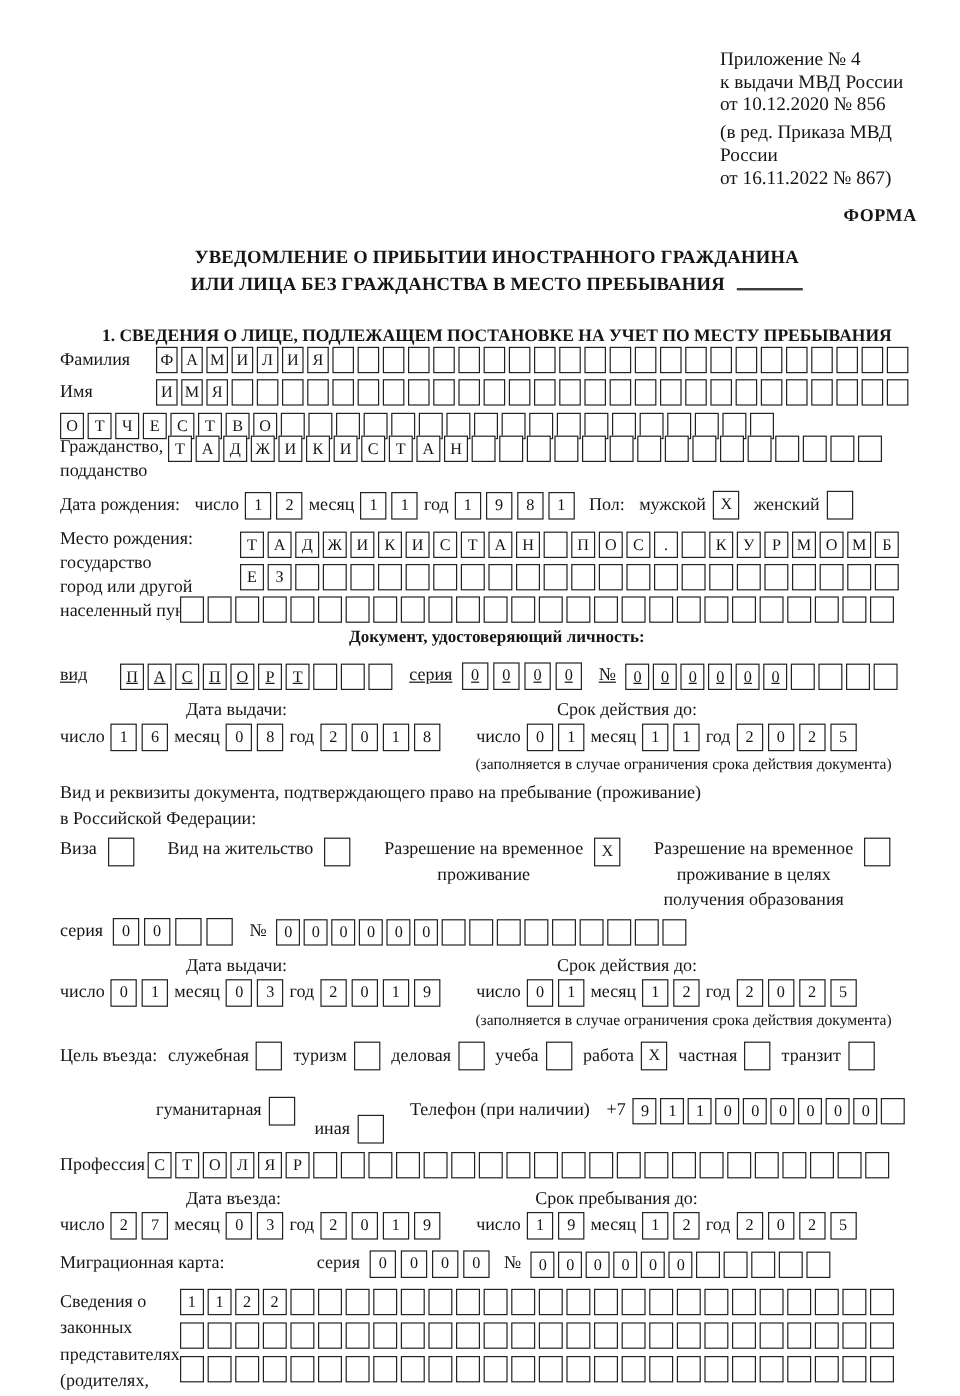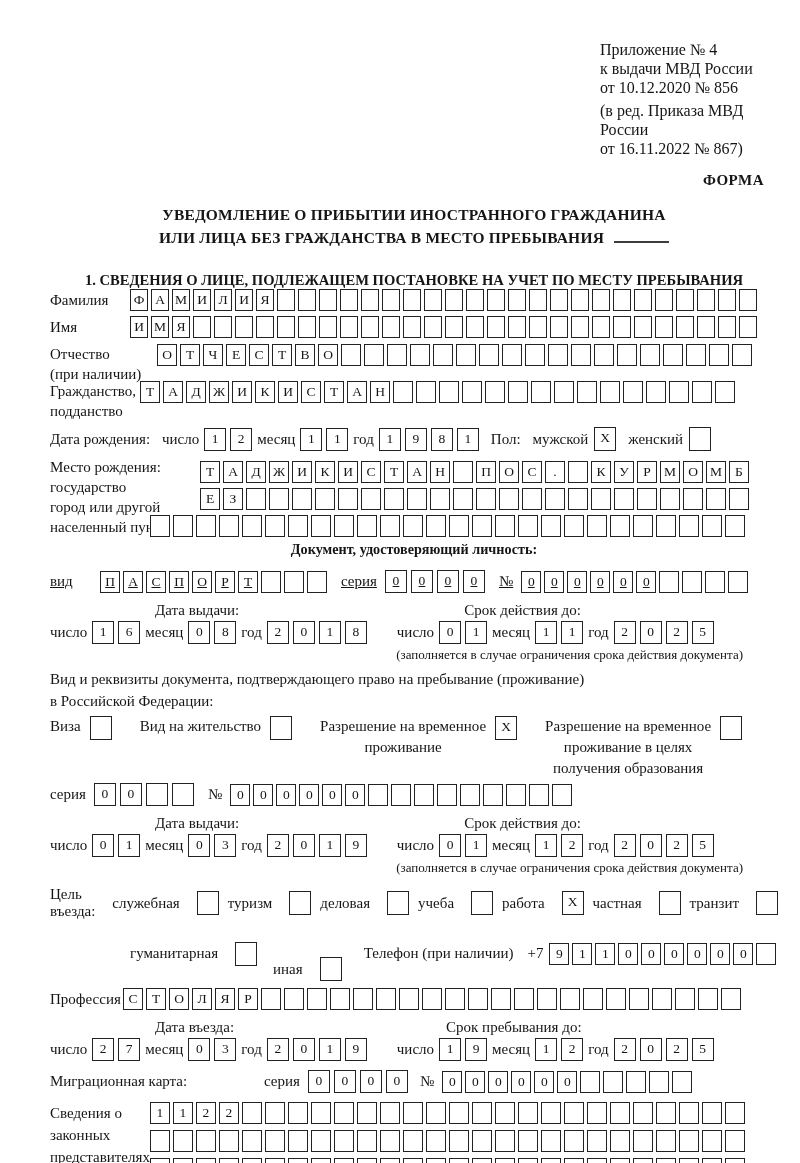--- a/index.html
+++ b/index.html
@@ -48,21 +48,21 @@
   .daterow{margin-top:2px;display:flex;align-items:center;}
   .daterow .g2{margin-left:30px;}
   .vnote{margin-top:3px;text-align:right;padding-right:35px;}
   #r-intro1{margin-top:8px;} #r-intro2{margin-top:5px;}
   #r-options{margin-top:6px;display:flex;align-items:flex-start;gap:28px;}
   .opt{display:inline-flex;align-items:flex-start;gap:9px;}
   .opt-lines{text-align:center;line-height:21px;}
   #r-series2{margin-top:4px;} #r-series2 .mid{margin:0 8px 0 14px;}
   #r-purpose1{margin-top:10px;display:flex;align-items:center;gap:9px;}
   #r-purpose2{margin-top:6px;display:flex;align-items:center;}
-  .pitem{display:inline-flex;align-items:center;gap:17px;}
+  .pitem{display:inline-flex;align-items:center;gap:6px;}
   #r-purpose2 .p0{margin-left:80px;} #r-purpose2 .p1{margin-left:16px;margin-top:31px;}
   #r-purpose2 .phlbl{margin-left:22px;} #r-purpose2 .pref{margin:0 6px 0 14px;}
   #r-prof{margin-top:7px;} #r-prof .plbl{flex:0 0 73px;}
   #r-migcard{margin-top:9px;} #r-migcard .mclbl{flex:0 0 152px;margin-right:62px;}
   #r-migcard .mid{margin:0 8px 0 12px;}
   #r-reps{margin-top:9px;} #r-reps .labelcol{flex:0 0 88px;line-height:22px;}
   #r-reps .rp-rows{display:flex;flex-direction:column;gap:6px;}
   #r-reps .rnote{margin-top:12px;margin-left:60px;white-space:normal;}
 </style>
 </head>
@@ -157,24 +157,20 @@
         <span class="cell"></span>
         <span class="cell"></span>
         <span class="cell"></span>
         <span class="cell"></span>
         <span class="cell"></span>
         <span class="cell"></span>
       </span>
   </div>
 
   <div class="fieldrow" id="r-patr">
-    <span class="labelcol">
-        <div>Отчество</div>
-        <div>(при наличии)</div>
-      </span>
     <span class="cells wide">
         <span class="cell">О</span>
         <span class="cell">Т</span>
         <span class="cell">Ч</span>
         <span class="cell">Е</span>
         <span class="cell">С</span>
         <span class="cell">Т</span>
         <span class="cell">В</span>
         <span class="cell">О</span>
         <span class="cell"></span>

